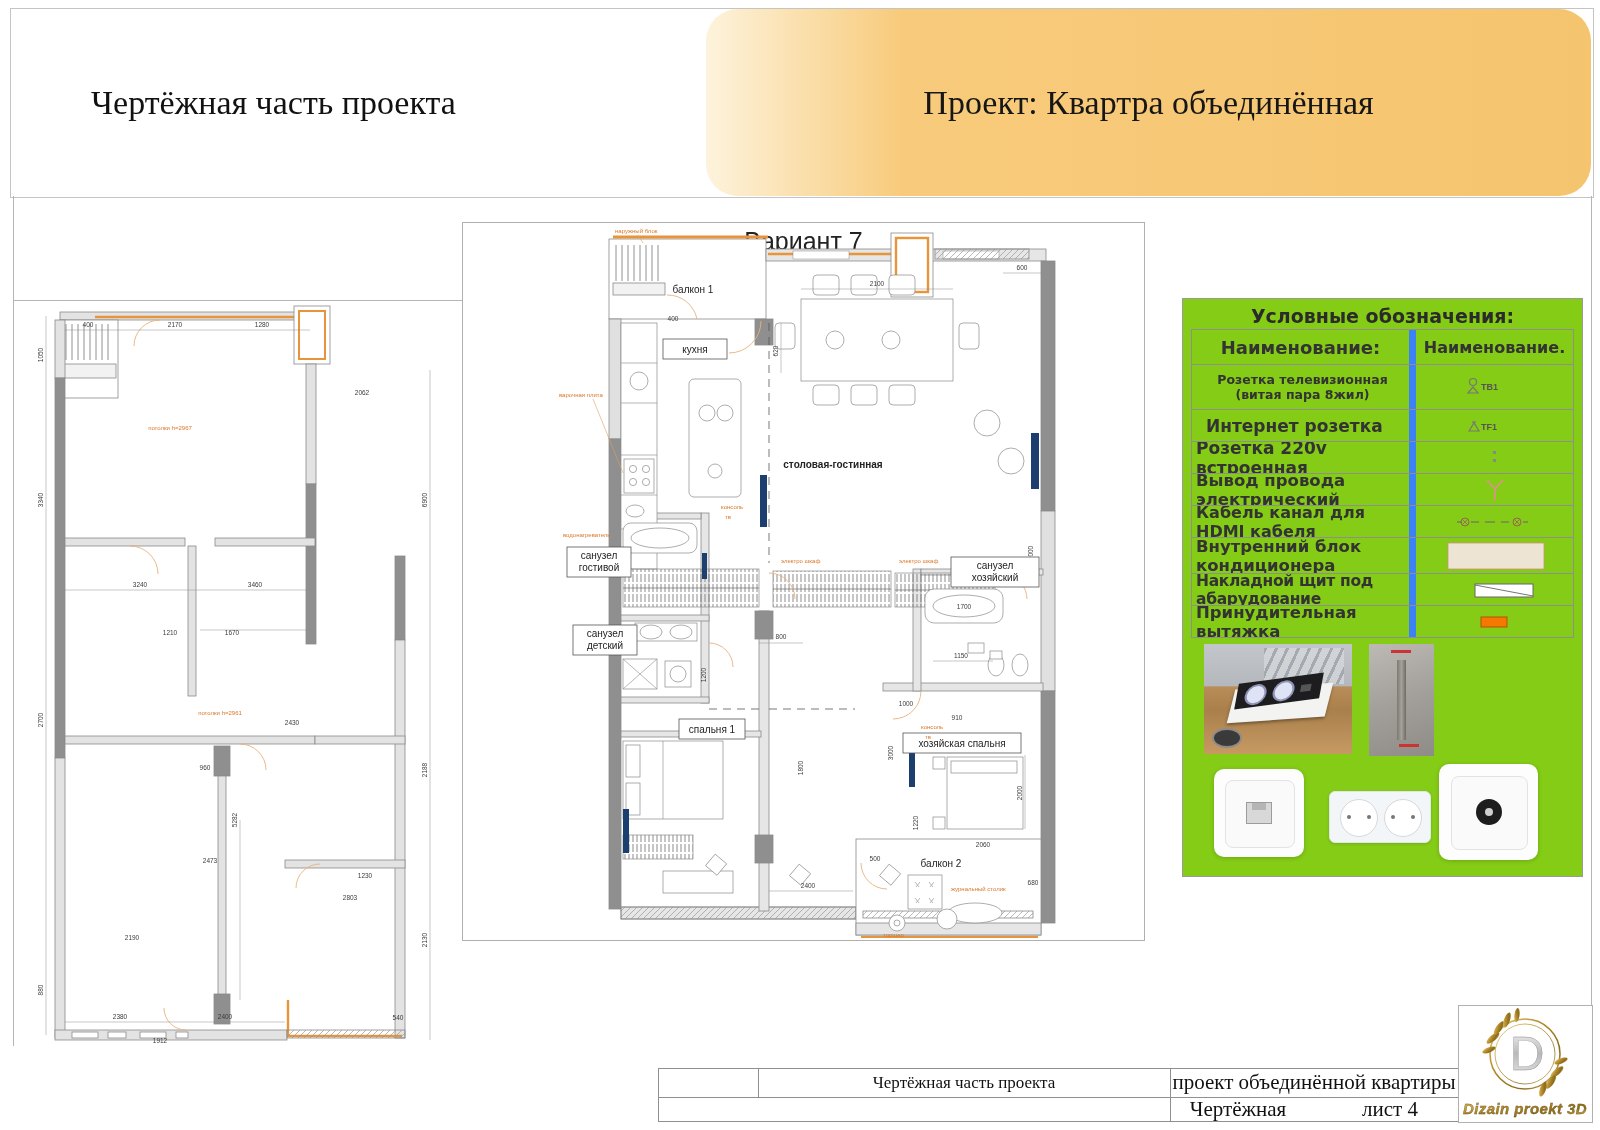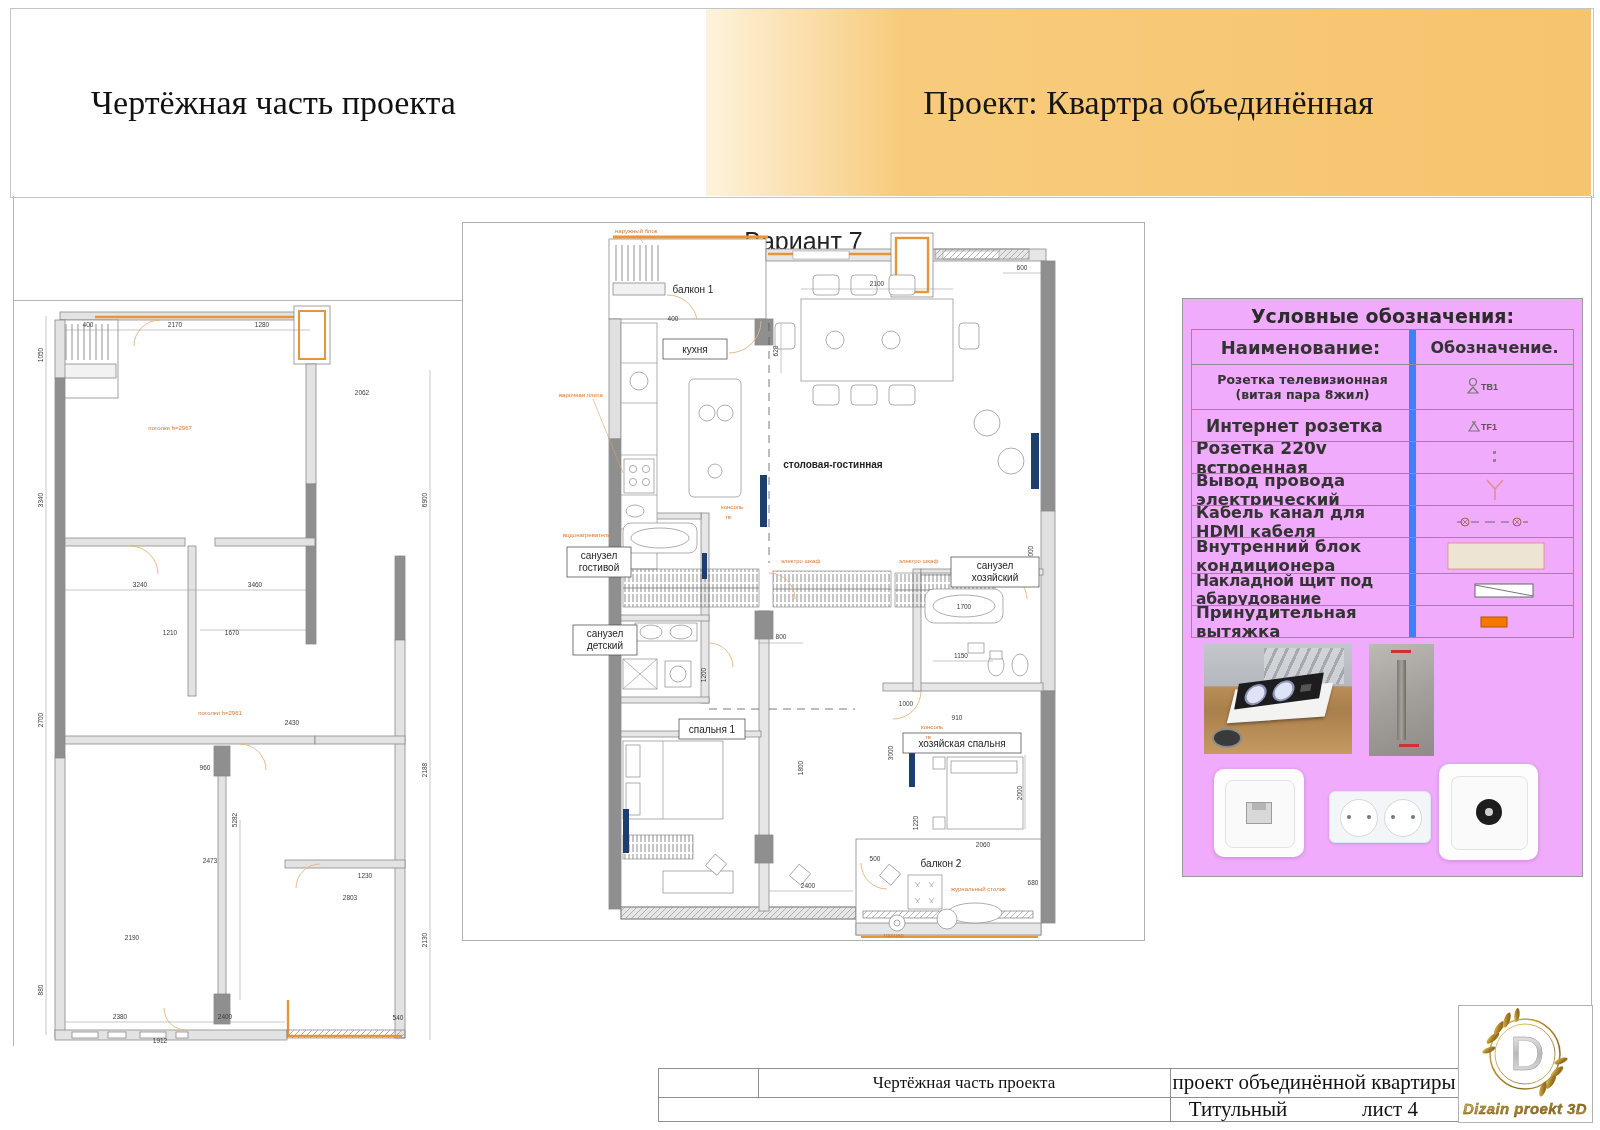--- a/index.html
+++ b/index.html
@@ -6,29 +6,29 @@
   body{width:1600px;height:1130px;position:relative;font-family:"Liberation Sans",sans-serif;overflow:hidden;}
   .abs{position:absolute;}
   .hline{position:absolute;height:1px;background:#b5b5b5;}
   .vline{position:absolute;width:1px;background:#b5b5b5;}
 
   
   .header-band{position:absolute;left:10px;top:8px;width:1582px;height:188px;background:#ffffff;border:1px solid #c4c4c4;}
   .header-title-left{position:absolute;left:80px;top:0;height:188px;display:flex;align-items:center;
     font-family:"Liberation Serif",serif;font-size:34px;color:#111;}
   .banner{position:absolute;left:695px;top:0;width:885px;height:187px;
-    background:linear-gradient(to right,#fdf3dc 0%,#f8cb7c 22%,#f5c46e 100%);}
+    background:linear-gradient(to right,#fdf3dc 0%,#f8cb7c 22%,#f5c46e 100%);border-radius:32px;}
   .banner-title{width:100%;height:100%;display:flex;align-items:center;justify-content:center;
     font-family:"Liberation Serif",serif;font-size:34px;color:#161616;}
 
   
   .center-box{position:absolute;left:462px;top:222px;width:681px;height:717px;border:1px solid #b0b0b0;background:#fff;}
   .center-title{position:absolute;left:0;top:4px;width:100%;text-align:center;font-size:25px;color:#222;
     font-family:"Liberation Sans",sans-serif;}
-  .legend-box{position:absolute;left:1182px;top:298px;width:399px;height:577px;border:1px solid #9a9a9a;background:#f0abfc;}
+  .legend-box{position:absolute;left:1182px;top:298px;width:399px;height:577px;border:1px solid #9a9a9a;background:#84cc16;}
   .legend-title{position:absolute;top:6px;width:100%;text-align:center;font-size:19px;font-weight:700;color:#2b2b2b;
     font-family:"DejaVu Sans",sans-serif;}
   .legend-table{position:absolute;left:8px;top:30px;width:381px;border:1px solid #8f8f8f;}
   .lt-row{display:flex;border-top:1px solid #8f8f8f;}
   .lt-row:first-child{border-top:none;}
   .lt-name{width:224px;border-right:7px solid #3b82f6;display:flex;align-items:center;
     font-family:"DejaVu Sans",sans-serif;font-weight:600;color:#333;padding-left:4px;box-sizing:border-box;overflow:hidden;}
   .lt-sym{flex:1;display:flex;align-items:center;justify-content:center;}
   .lt-header .lt-name{justify-content:center;font-size:18px;padding-left:0;}
   .lt-header .lt-sym{font-family:"DejaVu Sans",sans-serif;font-weight:600;font-size:16px;color:#333;}
@@ -412,21 +412,21 @@
       <text class="anno" x="420" y="714">торшер</text>
     </g>
   </svg>
 </div>
 
 <div class="legend-box">
   <div class="legend-title">Условные обозначения:</div>
   <div class="legend-table">
     <div class="lt-row lt-header" style="height:34px;">
       <div class="lt-name" style="font-size:18px;">Наименование:</div>
-      <div class="lt-sym">Обозначение.</div>
+      <div class="lt-sym">Наименование.</div>
     </div>
 
     <div class="lt-row" style="height:44px;">
       <div class="lt-name pre" style="font-size:12.5px;justify-content:center;text-align:center;">Розетка телевизионная
 (витая пара 8жил)</div>
       <div class="lt-sym">
         <svg width="120" height="34" viewBox="0 0 120 34">
           <circle cx="38" cy="12" r="3.5" fill="none" stroke="#777" stroke-width="1.2"></circle>
           <path d="M33,23 l5,-6 l5,6 z" fill="none" stroke="#777" stroke-width="1.2"></path>
           <text x="46" y="20" font-size="9" font-weight="bold" fill="#555">ТВ1</text>
@@ -546,21 +546,21 @@
 
 <div>
   <div class="hline" style="left:658px;top:1068px;width:800px;background:#8f8f8f;"></div>
   <div class="hline" style="left:658px;top:1097px;width:800px;background:#8f8f8f;"></div>
   <div class="hline" style="left:658px;top:1121px;width:934px;background:#8f8f8f;"></div>
   <div class="vline" style="left:658px;top:1068px;height:53px;background:#8f8f8f;"></div>
   <div class="vline" style="left:758px;top:1068px;height:29px;background:#8f8f8f;"></div>
   <div class="vline" style="left:1170px;top:1068px;height:53px;background:#8f8f8f;"></div>
   <div class="tb-text" style="left:758px;top:1068px;width:412px;height:29px;font-size:17px;">Чертёжная часть проекта</div>
   <div class="tb-text" style="left:1170px;top:1068px;width:288px;height:29px;font-size:21px;">проект объединённой квартиры</div>
-  <div class="tb-text" style="left:1178px;top:1097px;width:120px;height:24px;font-size:21px;">Титульный</div>
+  <div class="tb-text" style="left:1178px;top:1097px;width:120px;height:24px;font-size:21px;">Чертёжная</div>
   <div class="tb-text" style="left:1340px;top:1097px;width:100px;height:24px;font-size:21px;">лист 4</div>
 </div>
 
 <div class="logo-box">
   <svg width="133" height="116" viewBox="0 0 133 116">
     <defs>
       <linearGradient id="gold" x1="0" y1="0" x2="1" y2="1">
         <stop offset="0" stop-color="#e6c96f"></stop>
           <stop offset="0.4" stop-color="#b58a2a"></stop>
         <stop offset="0.7" stop-color="#8a6a1c"></stop>

